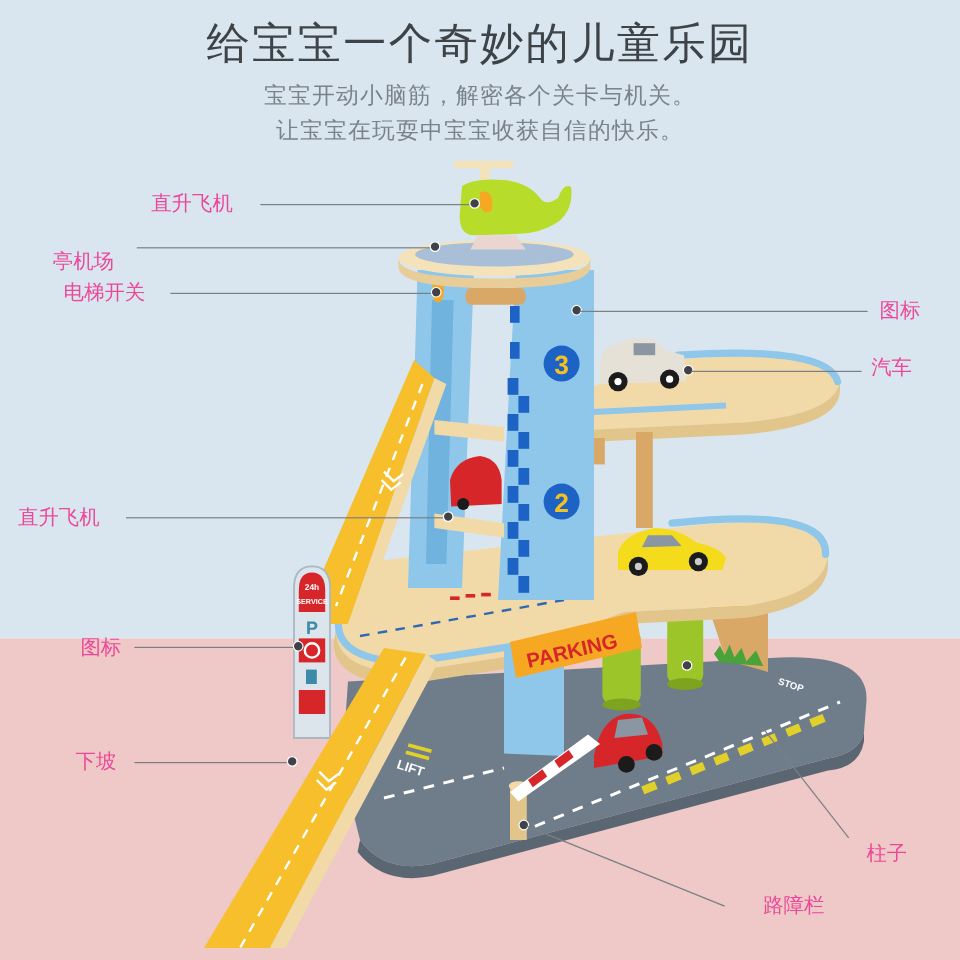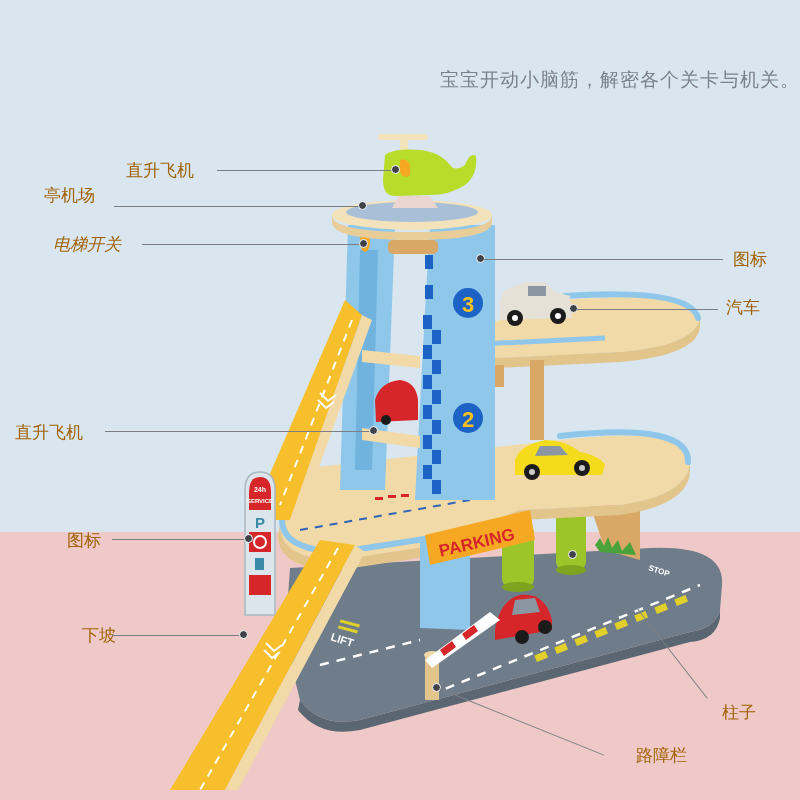--- a/index.html
+++ b/index.html
@@ -2,21 +2,21 @@
 <html><head>
 <meta charset="utf-8">
 <style>
   html,body{margin:0;padding:0;}
   body{width:800px;height:800px;overflow:hidden;font-family:"DejaVu Sans","Liberation Sans",sans-serif;}
   .canvas{position:relative;width:800px;height:800px;overflow:hidden;}
   .bg-top{position:absolute;left:0;top:0;width:800px;height:532px;}
   .bg-bottom{position:absolute;left:0;top:532px;width:800px;height:268px;}
   .title{position:absolute;left:0;top:12px;width:800px;text-align:center;font-size:36px;color:#3e4348;letter-spacing:2px;}
   .subtitle{position:absolute;left:0;width:800px;text-align:center;font-size:19px;color:#7b8289;letter-spacing:1px;}
-  .label{position:absolute;font-size:17px;color:#a16207;white-space:nowrap;line-height:20px;}
+  .label{position:absolute;font-size:17px;color:#ec4899;white-space:nowrap;line-height:20px;}
   .line{position:absolute;height:1px;background:#7b7f84;transform-origin:0 0;}
   .dot{position:absolute;width:7px;height:7px;border-radius:50%;background:#3f4349;border:1.5px solid #fff;box-sizing:content-box;margin:-5px 0 0 -5px;}
   svg{position:absolute;left:0;top:0;}
 </style>
 </head>
 <body>
 
 <div class="canvas">
   <div class="bg-top" style="background:#d9e6ef;"></div>
   <div class="bg-bottom" style="background:#efc9c7;"></div>
@@ -170,43 +170,45 @@
 
     <rect x="425" y="655" width="14" height="45" fill="#e2c58b"></rect>
     <ellipse cx="432" cy="655" rx="8" ry="4" fill="#f1d9a8"></ellipse>
     <path d="M425 660 L490 612 L500 620 L432 668 Z" fill="#ffffff"></path>
     <g fill="#d7262a">
       <path d="M440 650 L452 641 L456 647 L444 656 Z"></path>
       <path d="M462 634 L474 625 L478 631 L466 640 Z"></path>
     </g>
   </svg>
 
-  <div class="subtitle" style="top:67px;text-align:right;">宝宝开动小脑筋，解密各个关卡与机关。</div>
+  <div class="title">给宝宝一个奇妙的儿童乐园</div>
+  <div class="subtitle" style="top:67px;">宝宝开动小脑筋，解密各个关卡与机关。</div>
+  <div class="subtitle" style="top:96px;">让宝宝在玩耍中宝宝收获自信的快乐。</div>
 
   <div class="label" style="left:126px;top:160px;">直升飞机</div>
   <div class="line" style="left:217px;top:170px;width:178px;"></div>
   <div class="dot" style="left:396px;top:170px;"></div>
 
-  <div class="label" style="left:44px;top:185px;text-align:right;">亭机场</div>
+  <div class="label" style="left:44px;top:208px;text-align:right;">亭机场</div>
   <div class="line" style="left:114px;top:206px;width:248px;"></div>
   <div class="dot" style="left:363px;top:206px;"></div>
 
-  <div class="label" style="left:53px;top:234px;font-style:italic;">电梯开关</div>
+  <div class="label" style="left:53px;top:234px;">电梯开关</div>
   <div class="line" style="left:142px;top:244px;width:221px;"></div>
   <div class="dot" style="left:364px;top:244px;"></div>
 
   <div class="label" style="left:15px;top:422px;">直升飞机</div>
   <div class="line" style="left:105px;top:431px;width:268px;"></div>
   <div class="dot" style="left:374px;top:431px;"></div>
 
   <div class="label" style="left:67px;top:530px;">图标</div>
   <div class="line" style="left:112px;top:539px;width:136px;"></div>
   <div class="dot" style="left:249px;top:539px;"></div>
 
-  <div class="label" style="left:63px;top:625px;margin-left:19px;">下坡</div>
+  <div class="label" style="left:63px;top:625px;">下坡</div>
   <div class="line" style="left:112px;top:635px;width:131px;"></div>
   <div class="dot" style="left:244px;top:635px;"></div>
 
   <div class="dot" style="left:481px;top:259px;"></div>
   <div class="line" style="left:483px;top:259px;width:240px;"></div>
   <div class="label" style="left:733px;top:249px;">图标</div>
 
   <div class="dot" style="left:574px;top:309px;"></div>
   <div class="line" style="left:576px;top:309px;width:142px;"></div>
   <div class="label" style="left:726px;top:299px;font-family:Liberation Mono, monospace;">汽车</div>

